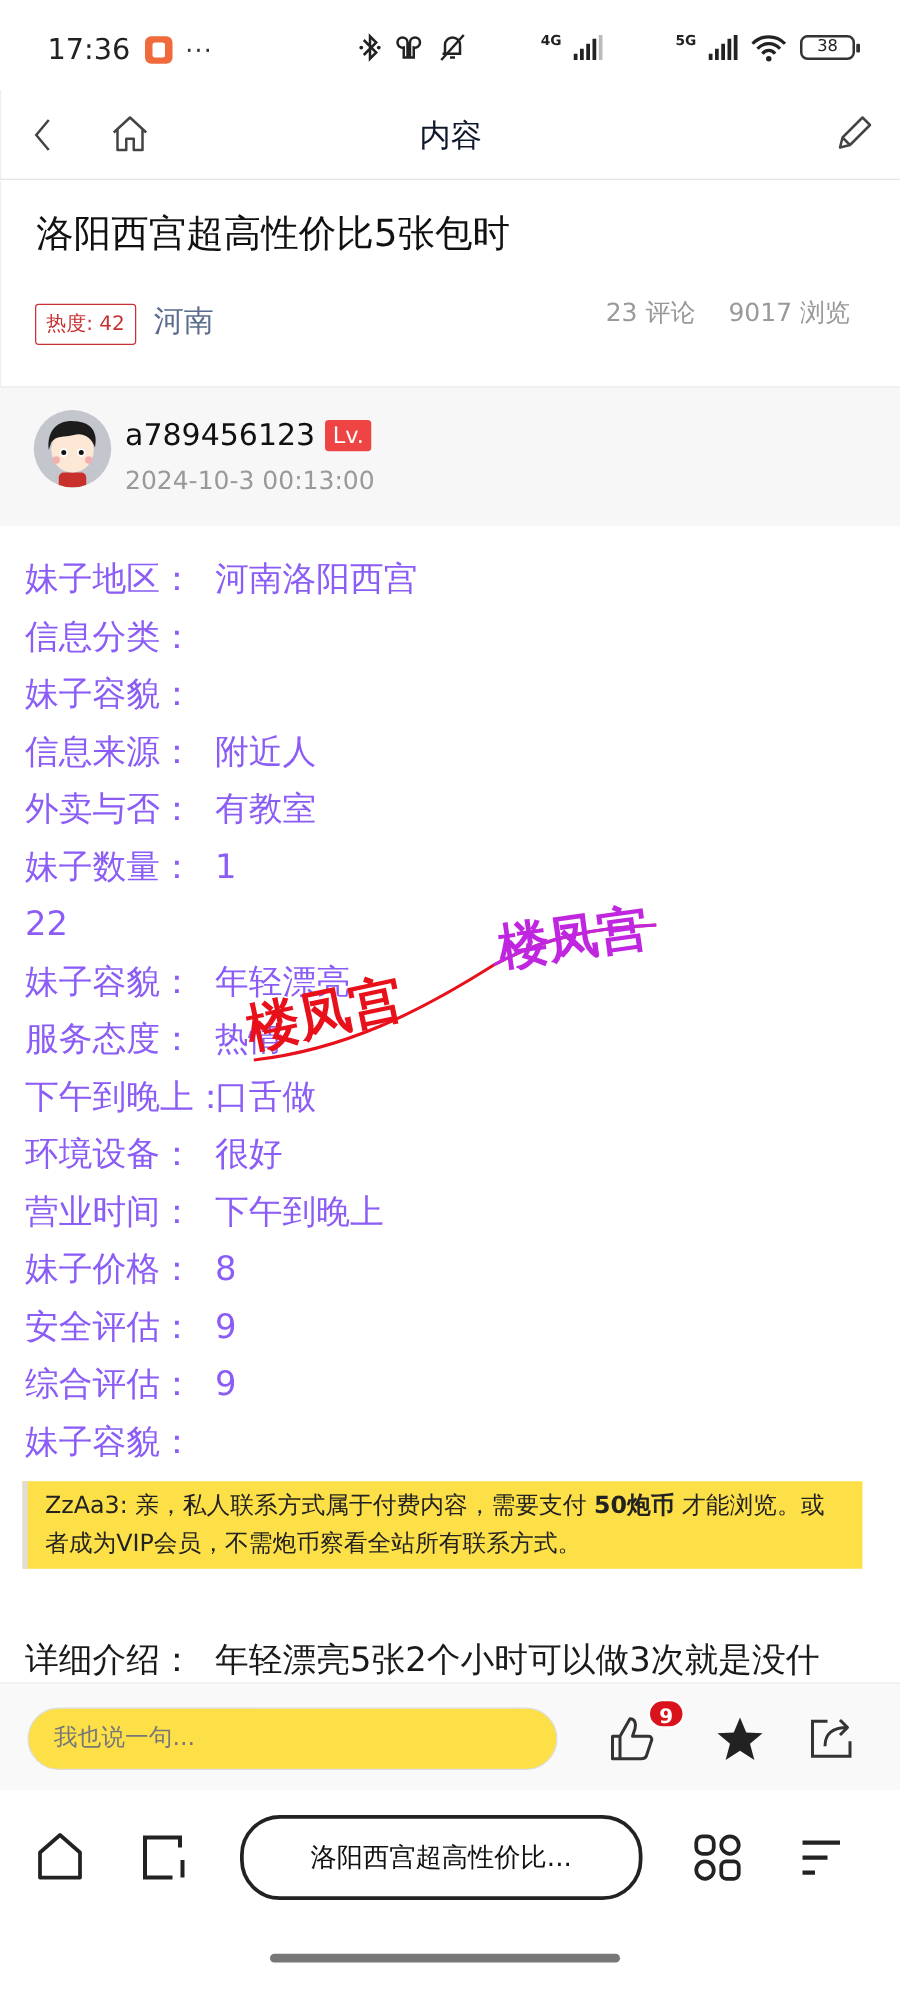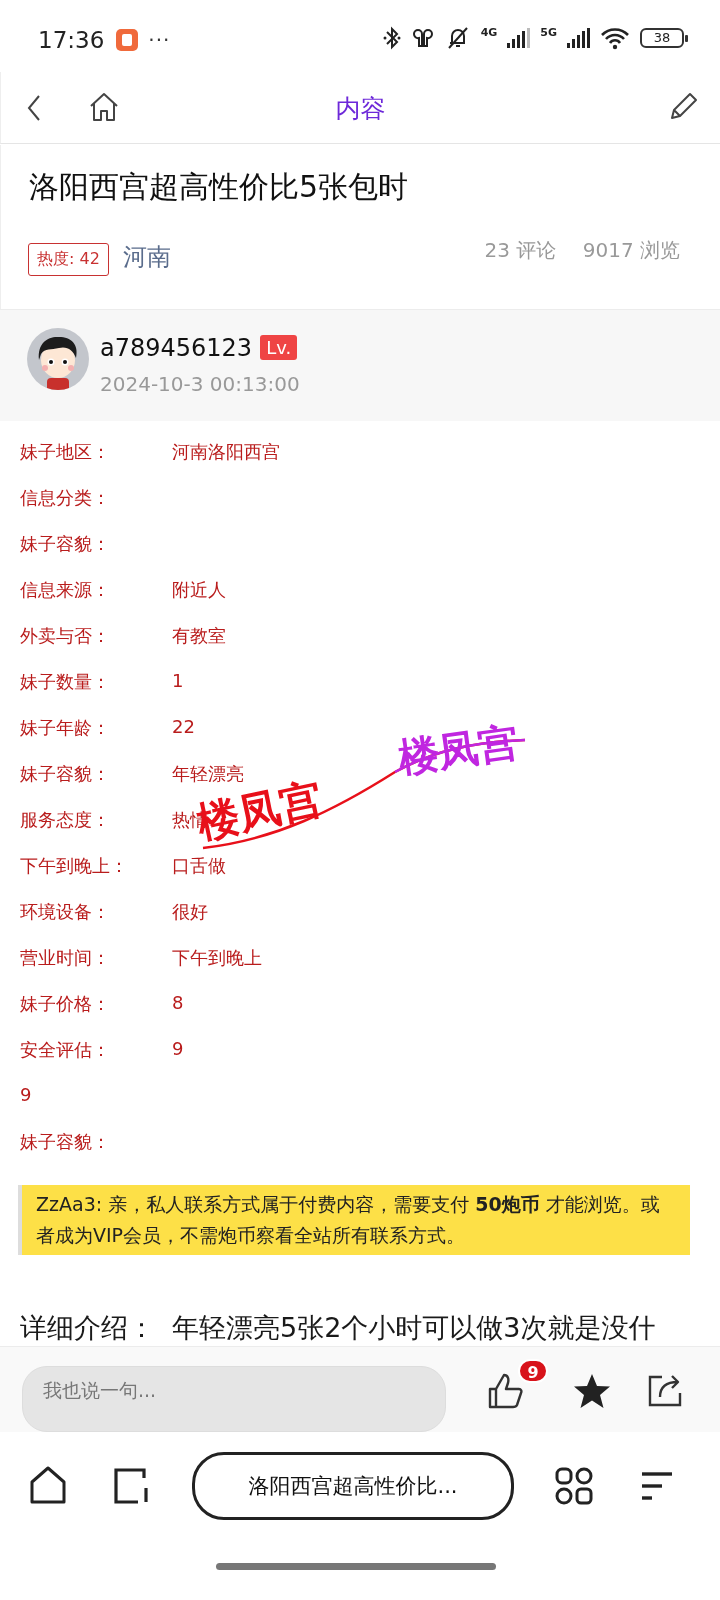--- a/index.html
+++ b/index.html
@@ -7,56 +7,56 @@
   body { font-family: "DejaVu Sans", "Liberation Sans", sans-serif; color: #1a1a1a; position: relative; }
 
   .status-bar { position: absolute; top: 0; left: 0; width: 720px; height: 80px; display: flex; align-items: center; padding: 12px 38px; }
   .status-time { font-size: 23px; color: #222; }
   .status-app { width: 22px; height: 22px; background: #f06a3c; border-radius: 5px; margin-left: 12px; position: relative; }
   .status-app::after { content: ""; position: absolute; left: 6px; top: 5px; width: 10px; height: 12px; background: #fff; border-radius: 2px; }
   .status-dots { margin-left: 10px; font-size: 20px; color: #333; letter-spacing: 1px; }
   .status-right { position: absolute; right: 36px; top: 26px; display: flex; align-items: center; gap: 10px; font-size: 14px; color: #222; }
   .sig { display: flex; align-items: flex-end; gap: 2px; height: 20px; }
   .sig span { width: 3px; background: #222; }
-  .net { font-size: 11px; font-weight: bold; align-self: flex-start; }
+  .net { font-size: 11px; font-weight: bold; align-self: flex-start; margin-left: 48px; }
   .battery { width: 44px; height: 20px; border: 2px solid #333; border-radius: 6px; font-size: 13px; text-align: center; line-height: 16px; position: relative; }
   .battery::after { content: ""; position: absolute; right: -6px; top: 5px; width: 3px; height: 7px; background: #333; border-radius: 1px; }
 
   .nav-bar { position: absolute; top: 72px; left: 0; width: 720px; height: 72px; border-bottom: 1px solid #e5e5e5; border-left: 1px solid #eee; }
   .nav-back { position: absolute; left: 20px; top: 20px; width: 30px; height: 32px; }
   .nav-home { position: absolute; left: 86px; top: 18px; width: 34px; height: 34px; }
-  .nav-title { position: absolute; left: 0; right: 0; top: 20px; text-align: center; font-size: 25px; color: #6d28d9; }
+  .nav-title { position: absolute; left: 0; right: 0; top: 20px; text-align: center; font-size: 25px; color: #0f172a; }
   .nav-edit { position: absolute; right: 20px; top: 18px; width: 34px; height: 34px; }
 
   .post-header { position: absolute; top: 145px; left: 0; width: 720px; height: 164px; border-left: 1px solid #eee; padding-left: 36px; }
   .post-title { position: absolute; left: 28px; top: 22px; font-size: 30px; color: #111; }
   .heat-badge { position: absolute; left: 27px; top: 98px; border: 1.5px solid #c83232; color: #c83232; font-size: 16px; padding: 5px 8px; border-radius: 3px; }
   .region-link { position: absolute; left: 122px; top: 96px; font-size: 24px; color: #5a6c8c; }
   .stats { position: absolute; right: 40px; top: 92px; font-size: 20px; color: #999; }
   .stats span + span { margin-left: 20px; }
 
   .author-bar { position: absolute; top: 309px; left: 0; width: 720px; height: 112px; background: #f7f7f7; border-top: 1px solid #ececec; }
   .avatar { position: absolute; left: 27px; top: 18px; width: 62px; height: 62px; border-radius: 50%; background: #c3c6cc; overflow: hidden; }
   .author-name { position: absolute; left: 100px; top: 24px; font-size: 24px; color: #111; }
   .lv-badge { display: inline-block; background: #ef4444; color: #fff; font-size: 18px; padding: 2px 6px; margin-left: 8px; border-radius: 3px; vertical-align: 2px; }
   .author-time { position: absolute; left: 100px; top: 62px; font-size: 20px; color: #999; }
 
   .info-list { position: absolute; top: 440px; left: 20px; width: 680px; }
-  .info-row { height: 46px; font-size: 18px; color: #b91c1c; display: flex; }
+  .info-row { height: 46px; font-size: 27px; color: #8b5cf6; display: flex; align-items: center; }
   .info-label { width: 152px; white-space: nowrap; }
   .info-value { white-space: nowrap; }
 
   .paywall { position: absolute; top: 1185px; left: 18px; width: 672px; background: #fde047; border-left: 4px solid #ddd; padding: 4px 14px; font-size: 19px; line-height: 31px; color: #222; }
   .paywall b { font-weight: bold; }
 
   .detail-row { position: absolute; top: 1310px; left: 20px; font-size: 27px; white-space: nowrap; color: #1a1a1a; }
   .detail-row .info-label { display: inline-block; width: 152px; }
 
   .comment-bar { position: absolute; top: 1346px; left: 0; width: 720px; height: 86px; background: #f9f9f9; border-top: 1px solid #ececec; }
-  .comment-input { position: absolute; left: 22px; top: 19px; width: 424px; height: 66px; border: 1.5px solid #ddd; border-radius: 25px; background: #e5e5e5; font-size: 19px; color: #777; padding-left: 20px; line-height: 47px; }
+  .comment-input { position: absolute; left: 22px; top: 19px; width: 424px; height: 50px; border: 1.5px solid #ddd; border-radius: 25px; background: #fde047; font-size: 19px; color: #777; padding-left: 20px; line-height: 47px; }
   .like-btn { position: absolute; left: 486px; top: 24px; width: 40px; height: 40px; }
   .like-count { position: absolute; left: 518px; top: 12px; width: 30px; height: 24px; background: #d8131b; color: #fff; border-radius: 12px; font-size: 16px; font-weight: bold; text-align: center; line-height: 24px; border: 2px solid #fff; }
   .star-btn { position: absolute; left: 572px; top: 24px; width: 40px; height: 40px; }
   .share-btn { position: absolute; left: 646px; top: 24px; width: 38px; height: 38px; }
 
   .browser-bar { position: absolute; top: 1432px; left: 0; width: 720px; height: 168px; background: #fff; }
   .b-home { position: absolute; left: 28px; top: 32px; width: 40px; height: 42px; }
   .b-tabs { position: absolute; left: 112px; top: 32px; width: 40px; height: 42px; }
   .b-url { position: absolute; left: 192px; top: 20px; width: 322px; height: 68px; border: 3px solid #222; border-radius: 32px; font-size: 21px; text-align: center; line-height: 62px; color: #111; }
   .b-apps { position: absolute; left: 554px; top: 34px; width: 40px; height: 40px; }
@@ -171,21 +171,20 @@
     </div>
   <div class="info-row">
       <span class="info-label">外卖与否：</span>
       <span class="info-value">有教室</span>
     </div>
   <div class="info-row">
       <span class="info-label">妹子数量：</span>
       <span class="info-value">1</span>
     </div>
   <div class="info-row">
-      <span class="info-label">妹子年龄：</span>
       <span class="info-value">22</span>
     </div>
   <div class="info-row">
       <span class="info-label">妹子容貌：</span>
       <span class="info-value">年轻漂亮</span>
     </div>
   <div class="info-row">
       <span class="info-label">服务态度：</span>
       <span class="info-value">热情</span>
     </div>
@@ -203,20 +202,21 @@
     </div>
   <div class="info-row">
       <span class="info-label">妹子价格：</span>
       <span class="info-value">8</span>
     </div>
   <div class="info-row">
       <span class="info-label">安全评估：</span>
       <span class="info-value">9</span>
     </div>
   <div class="info-row">
+      <span class="info-label">综合评估：</span>
       <span class="info-value">9</span>
     </div>
   <div class="info-row">
       <span class="info-label">妹子容貌：</span>
       <span class="info-value"></span>
     </div>
 </div>
 
 <svg class="watermark" viewBox="0 0 340 160">
   <path d="M8 148 C80 140 140 110 200 72 C240 50 280 42 330 40" fill="none" stroke="#e8101a" stroke-width="2.5"></path>

